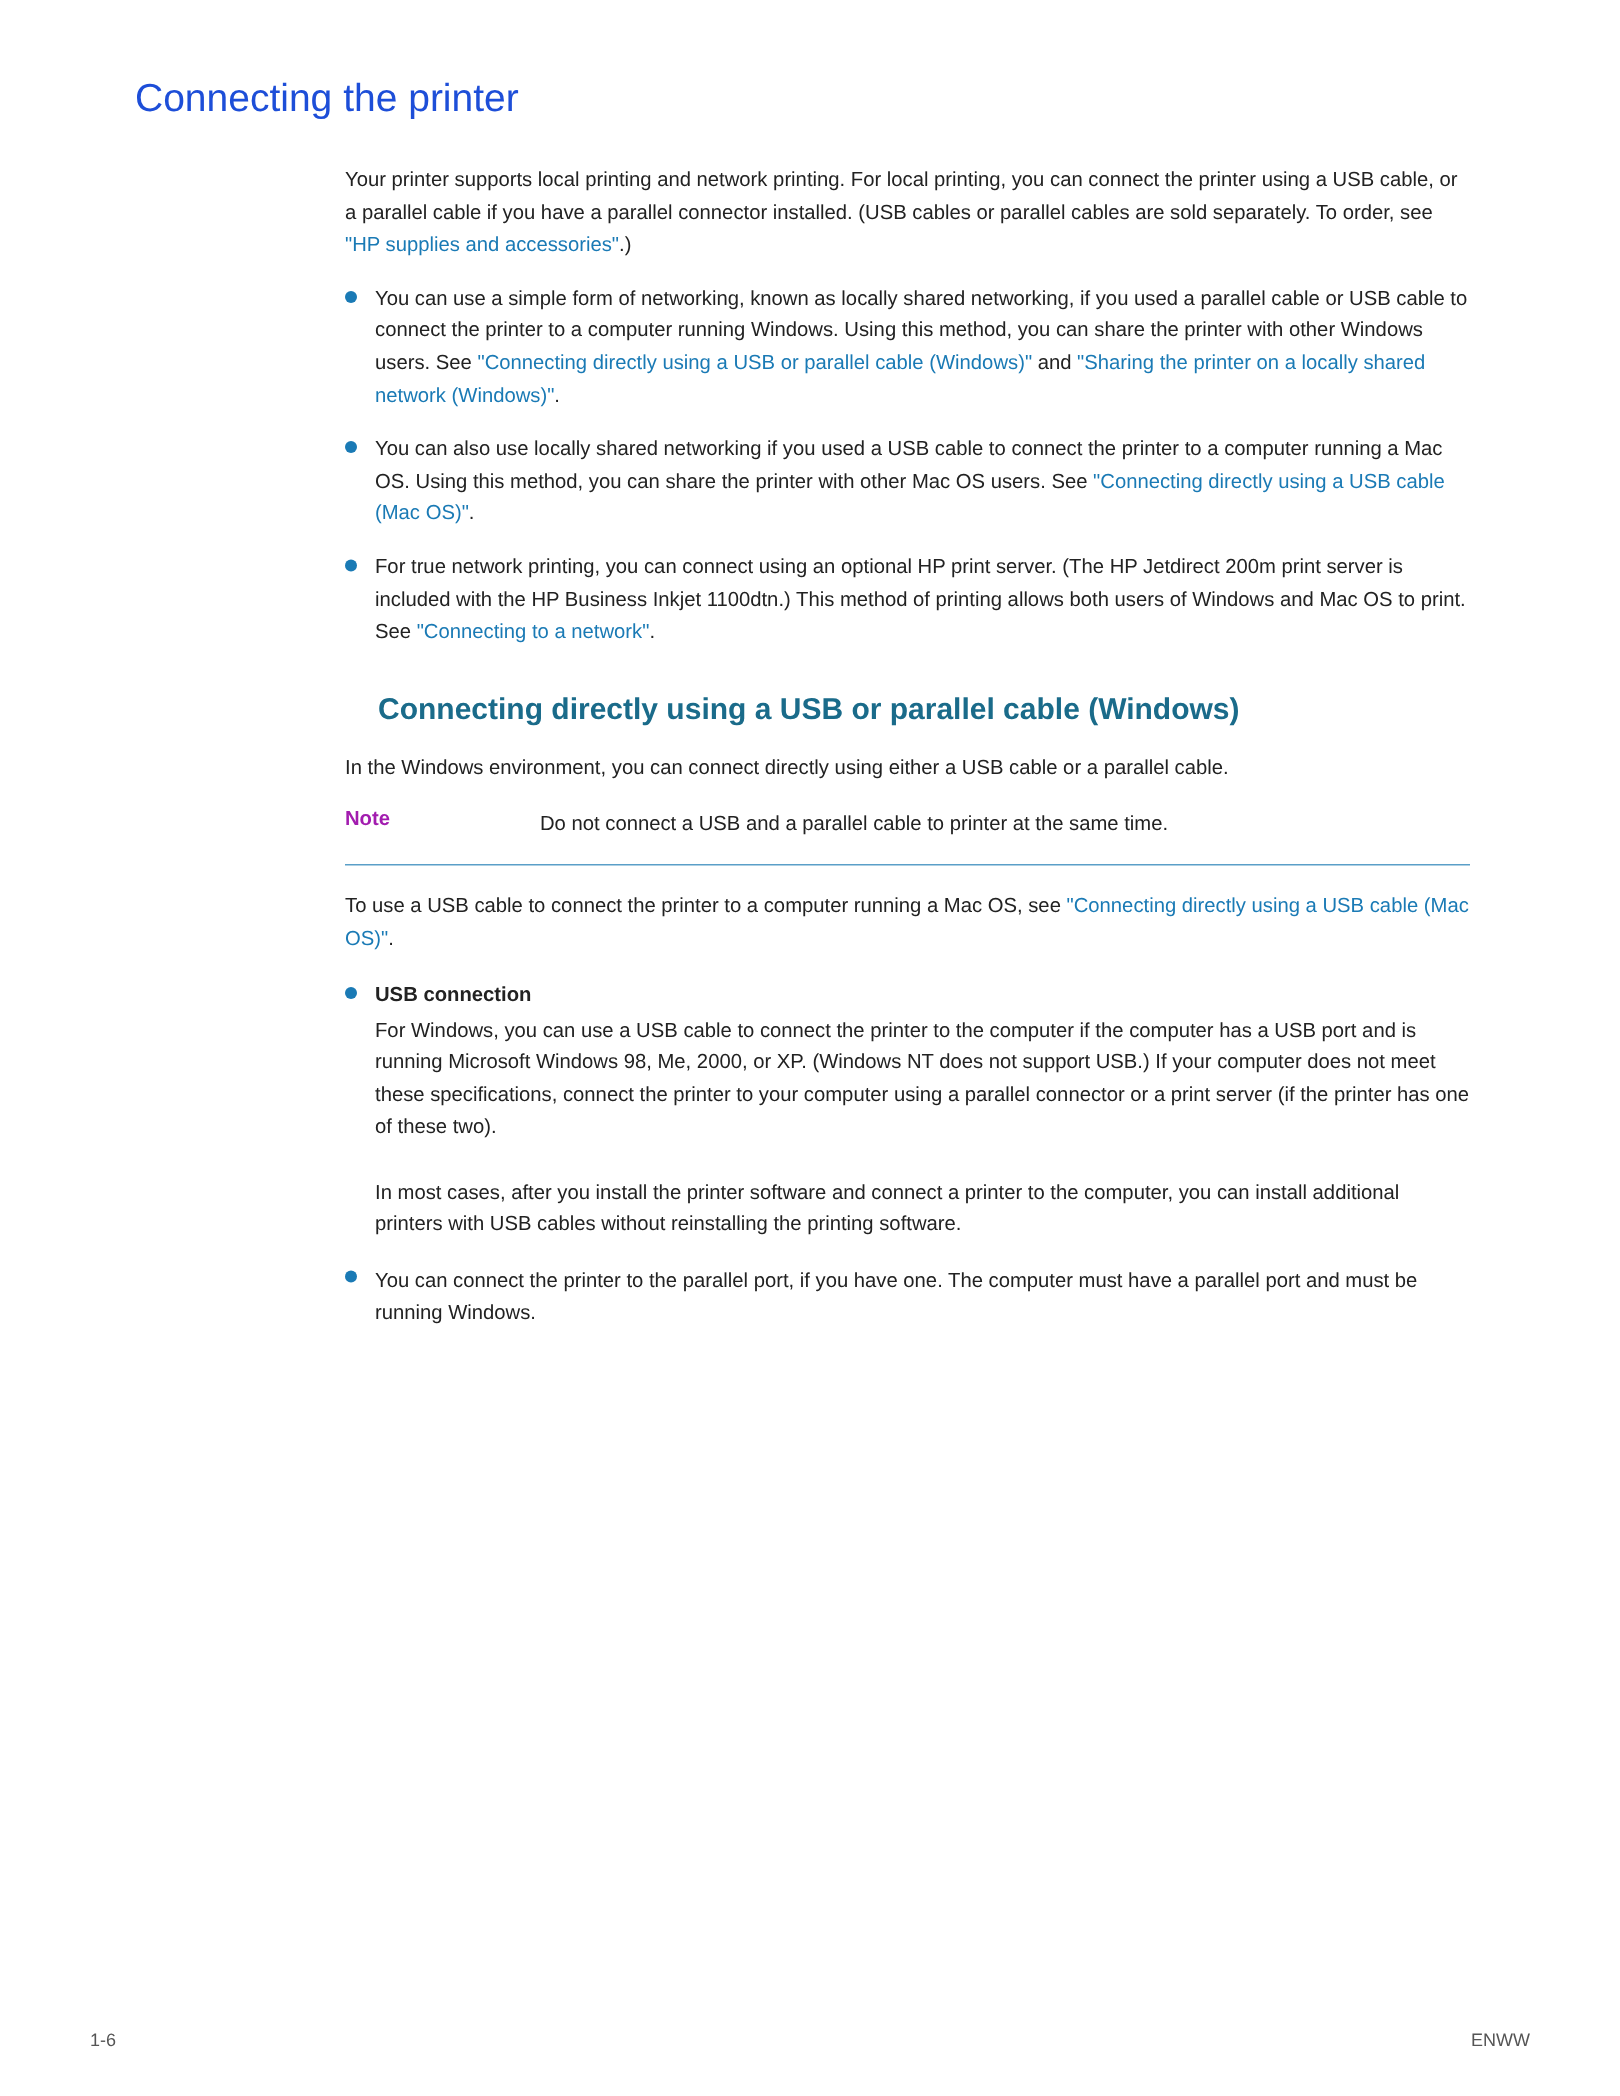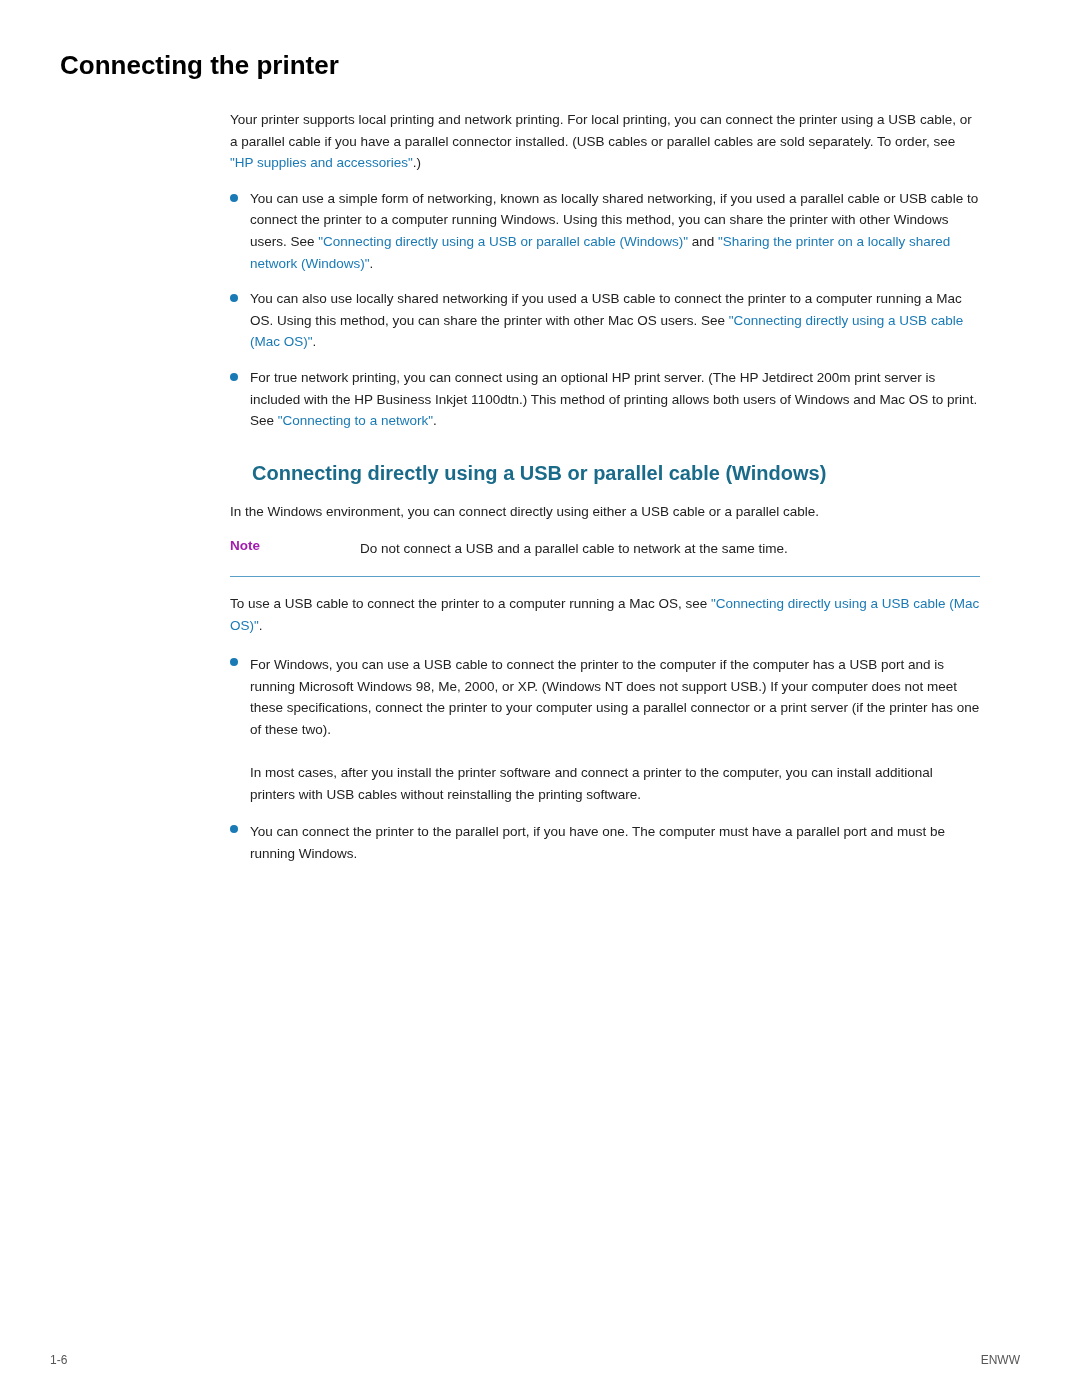--- a/index.html
+++ b/index.html
@@ -18,24 +18,25 @@
       position: relative;
     }
 
     .page-container {
       padding: 50px 60px 60px 60px;
       max-width: 1080px;
     }
 
     .page-title {
       font-size: 26px;
-      font-weight: bold;
-      color: #000000;
+      font-weight: normal;
+      color: #1d4ed8;
       margin-bottom: 28px;
       border-bottom: none;
+      margin-left: 30px;
     }
 
     .content-area {
       margin-left: 170px;
       margin-right: 40px;
     }
 
     .intro-paragraph {
       font-size: 13.5px;
       line-height: 1.6;
@@ -139,21 +140,21 @@
     }
 
     .sub-bullet-body {
       color: #222;
       margin-top: 2px;
     }
 
     .page-footer {
       position: absolute;
       bottom: 30px;
-      left: 50px;
+      left: 60px;
       right: 60px;
       display: flex;
       justify-content: space-between;
       font-size: 12px;
       color: #555;
     }
 
     .note-wrapper {
       display: flex;
       align-items: flex-start;
@@ -211,32 +212,33 @@
       </li>
     </ul>
 
     <h2 class="section-title">Connecting directly using a USB or parallel cable (Windows)</h2>
 
     <p class="section-intro">In the Windows environment, you can connect directly using either a USB cable or a parallel cable.</p>
 
     <div class="note-wrapper">
       <div class="note-label-col">Note</div>
       <div class="note-text-col">
-        <span>Do not connect a USB and a parallel cable to network at the same time.</span>
+        <span>Do not connect a USB and a parallel cable to printer at the same time.</span>
       </div>
     </div>
 
     <p class="note-link-para">
       <span>To use a USB cable to connect the printer to a computer running a Mac OS, see </span><a class="link">"Connecting directly using a USB cable (Mac OS)"</a><span>.</span>
     </p>
 
     <ul class="sub-bullet-list">
       <li>
         <span class="sub-bullet-dot"></span>
         <span class="sub-bullet-text">
+          <div class="sub-bullet-title">USB connection</div>
           <div class="sub-bullet-body">
             For Windows, you can use a USB cable to connect the printer to the computer if the computer has a USB port and is running Microsoft Windows 98, Me, 2000, or XP. (Windows NT does not support USB.) If your computer does not meet these specifications, connect the printer to your computer using a parallel connector or a print server (if the printer has one of these two).<br><br>
             In most cases, after you install the printer software and connect a printer to the computer, you can install additional printers with USB cables without reinstalling the printing software.
           </div>
         </span>
       </li>
       <li>
         <span class="sub-bullet-dot"></span>
         <span class="sub-bullet-text">
           <div class="sub-bullet-body">

